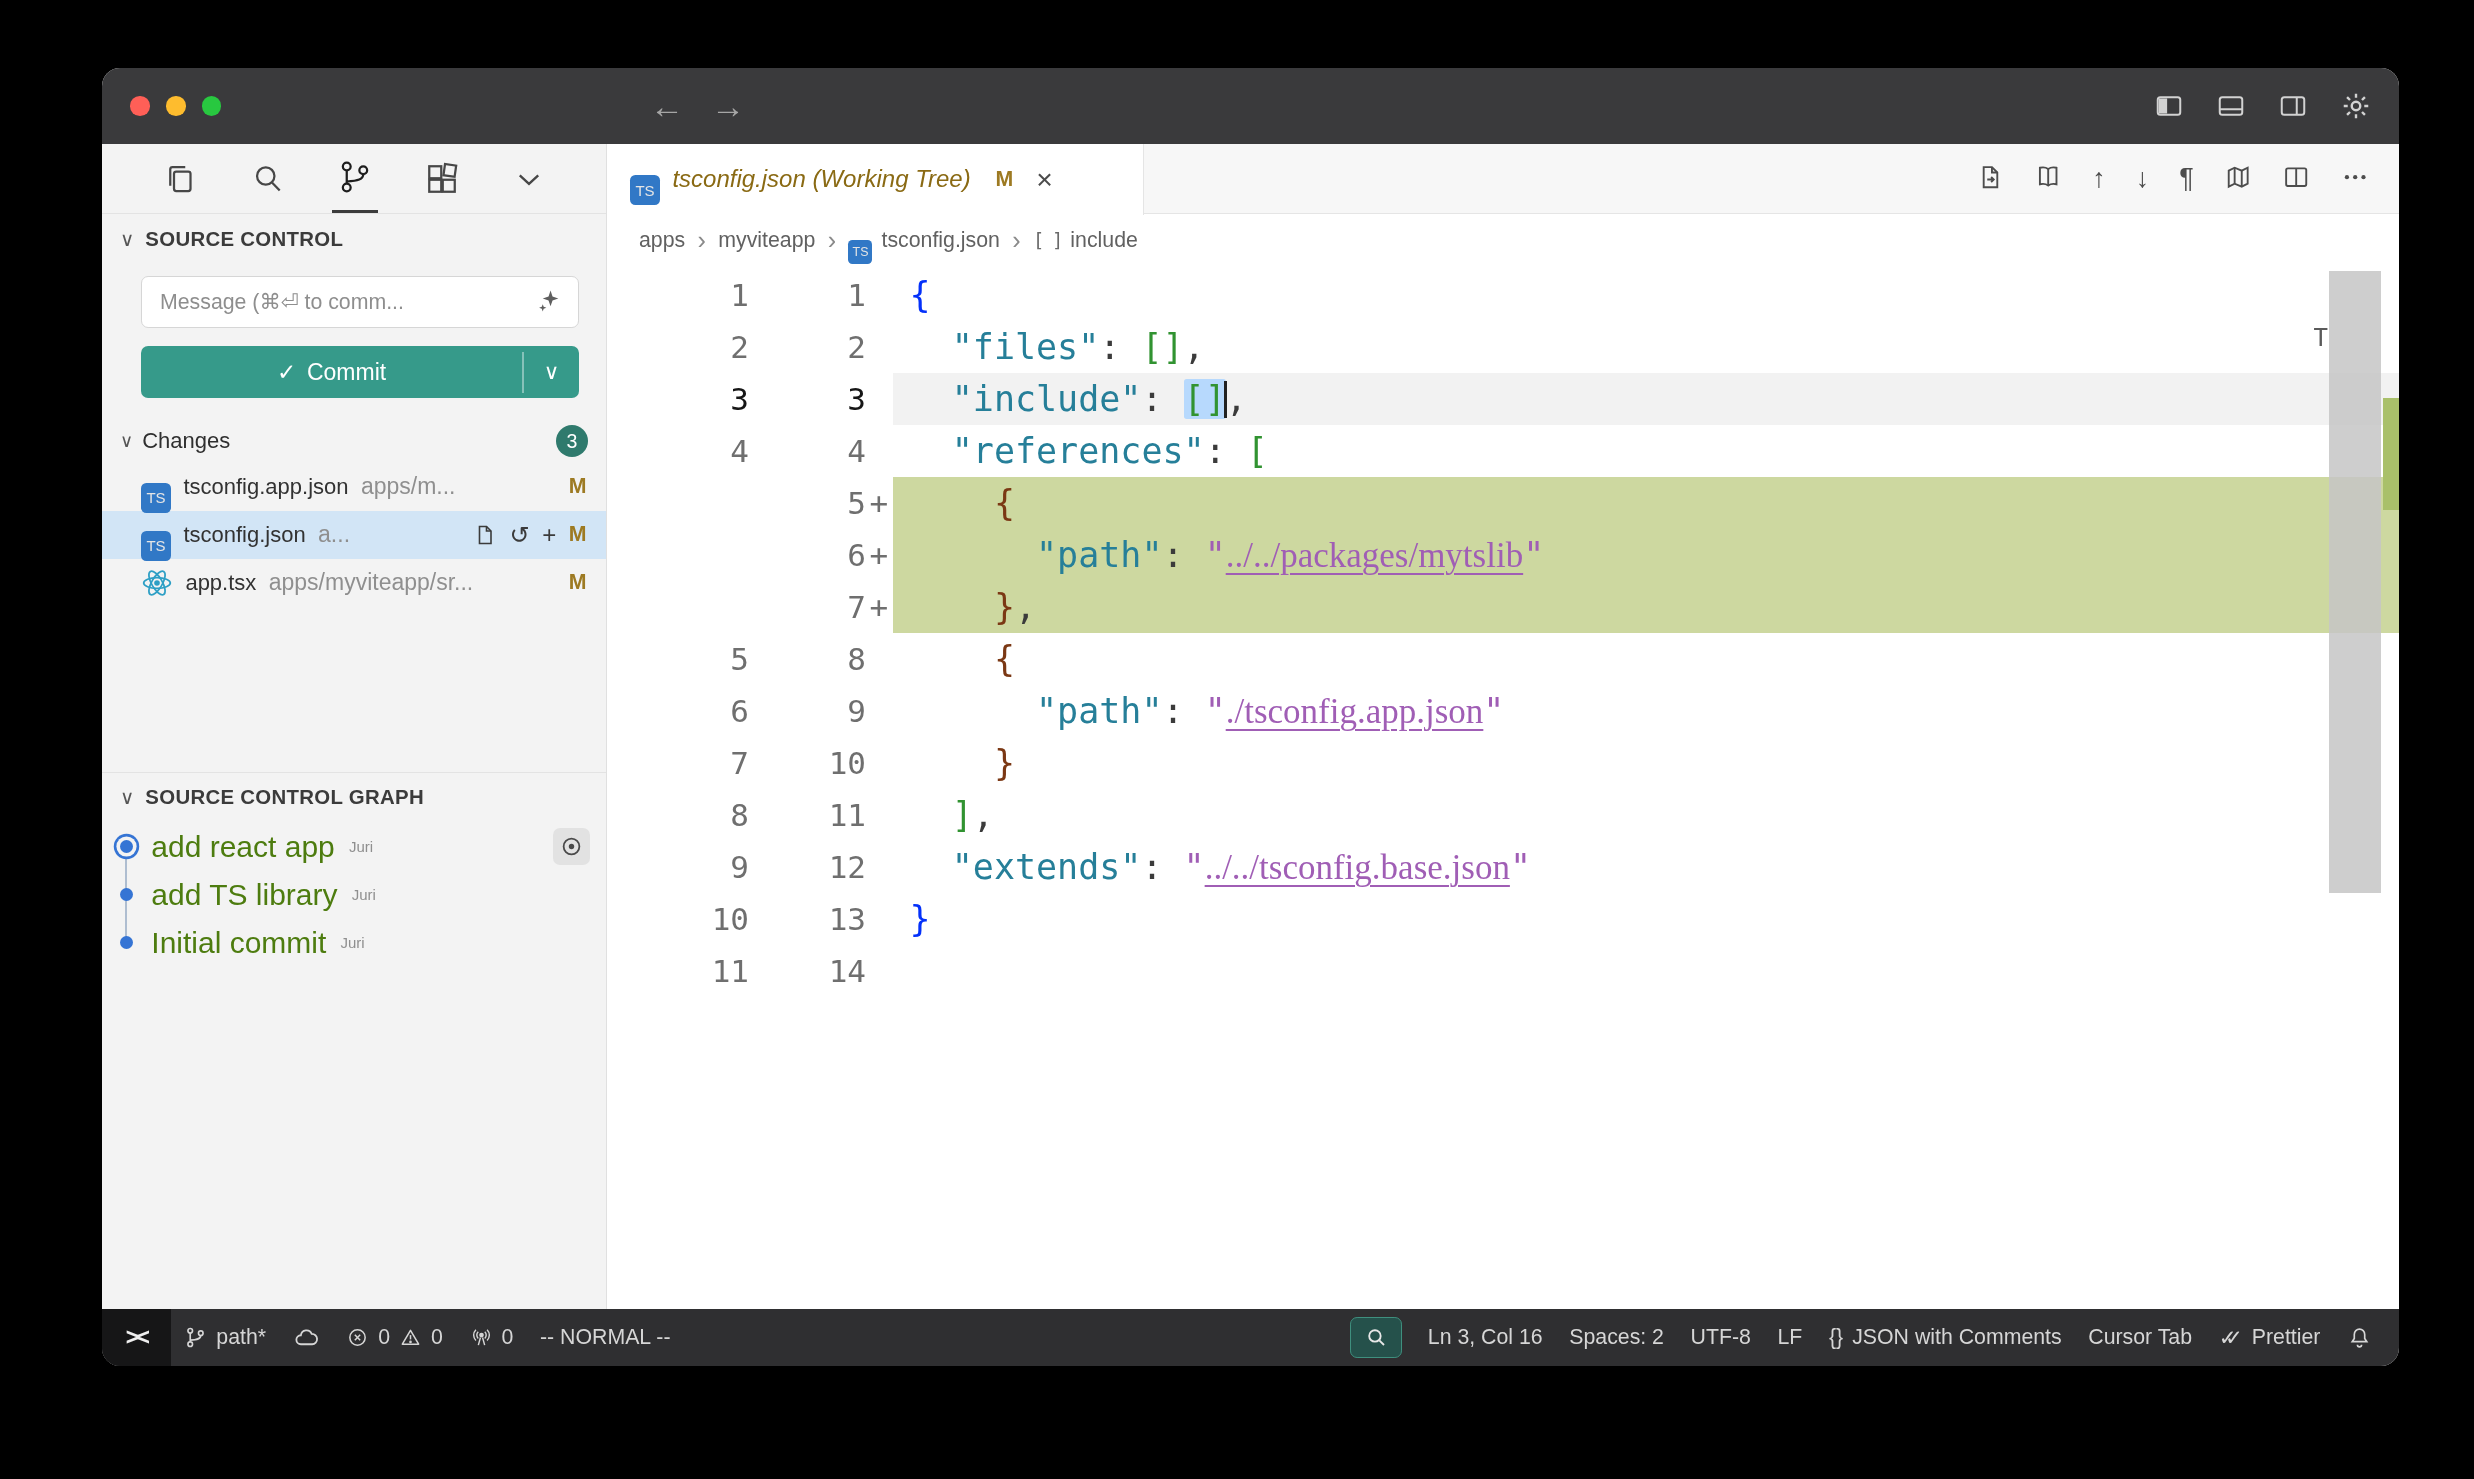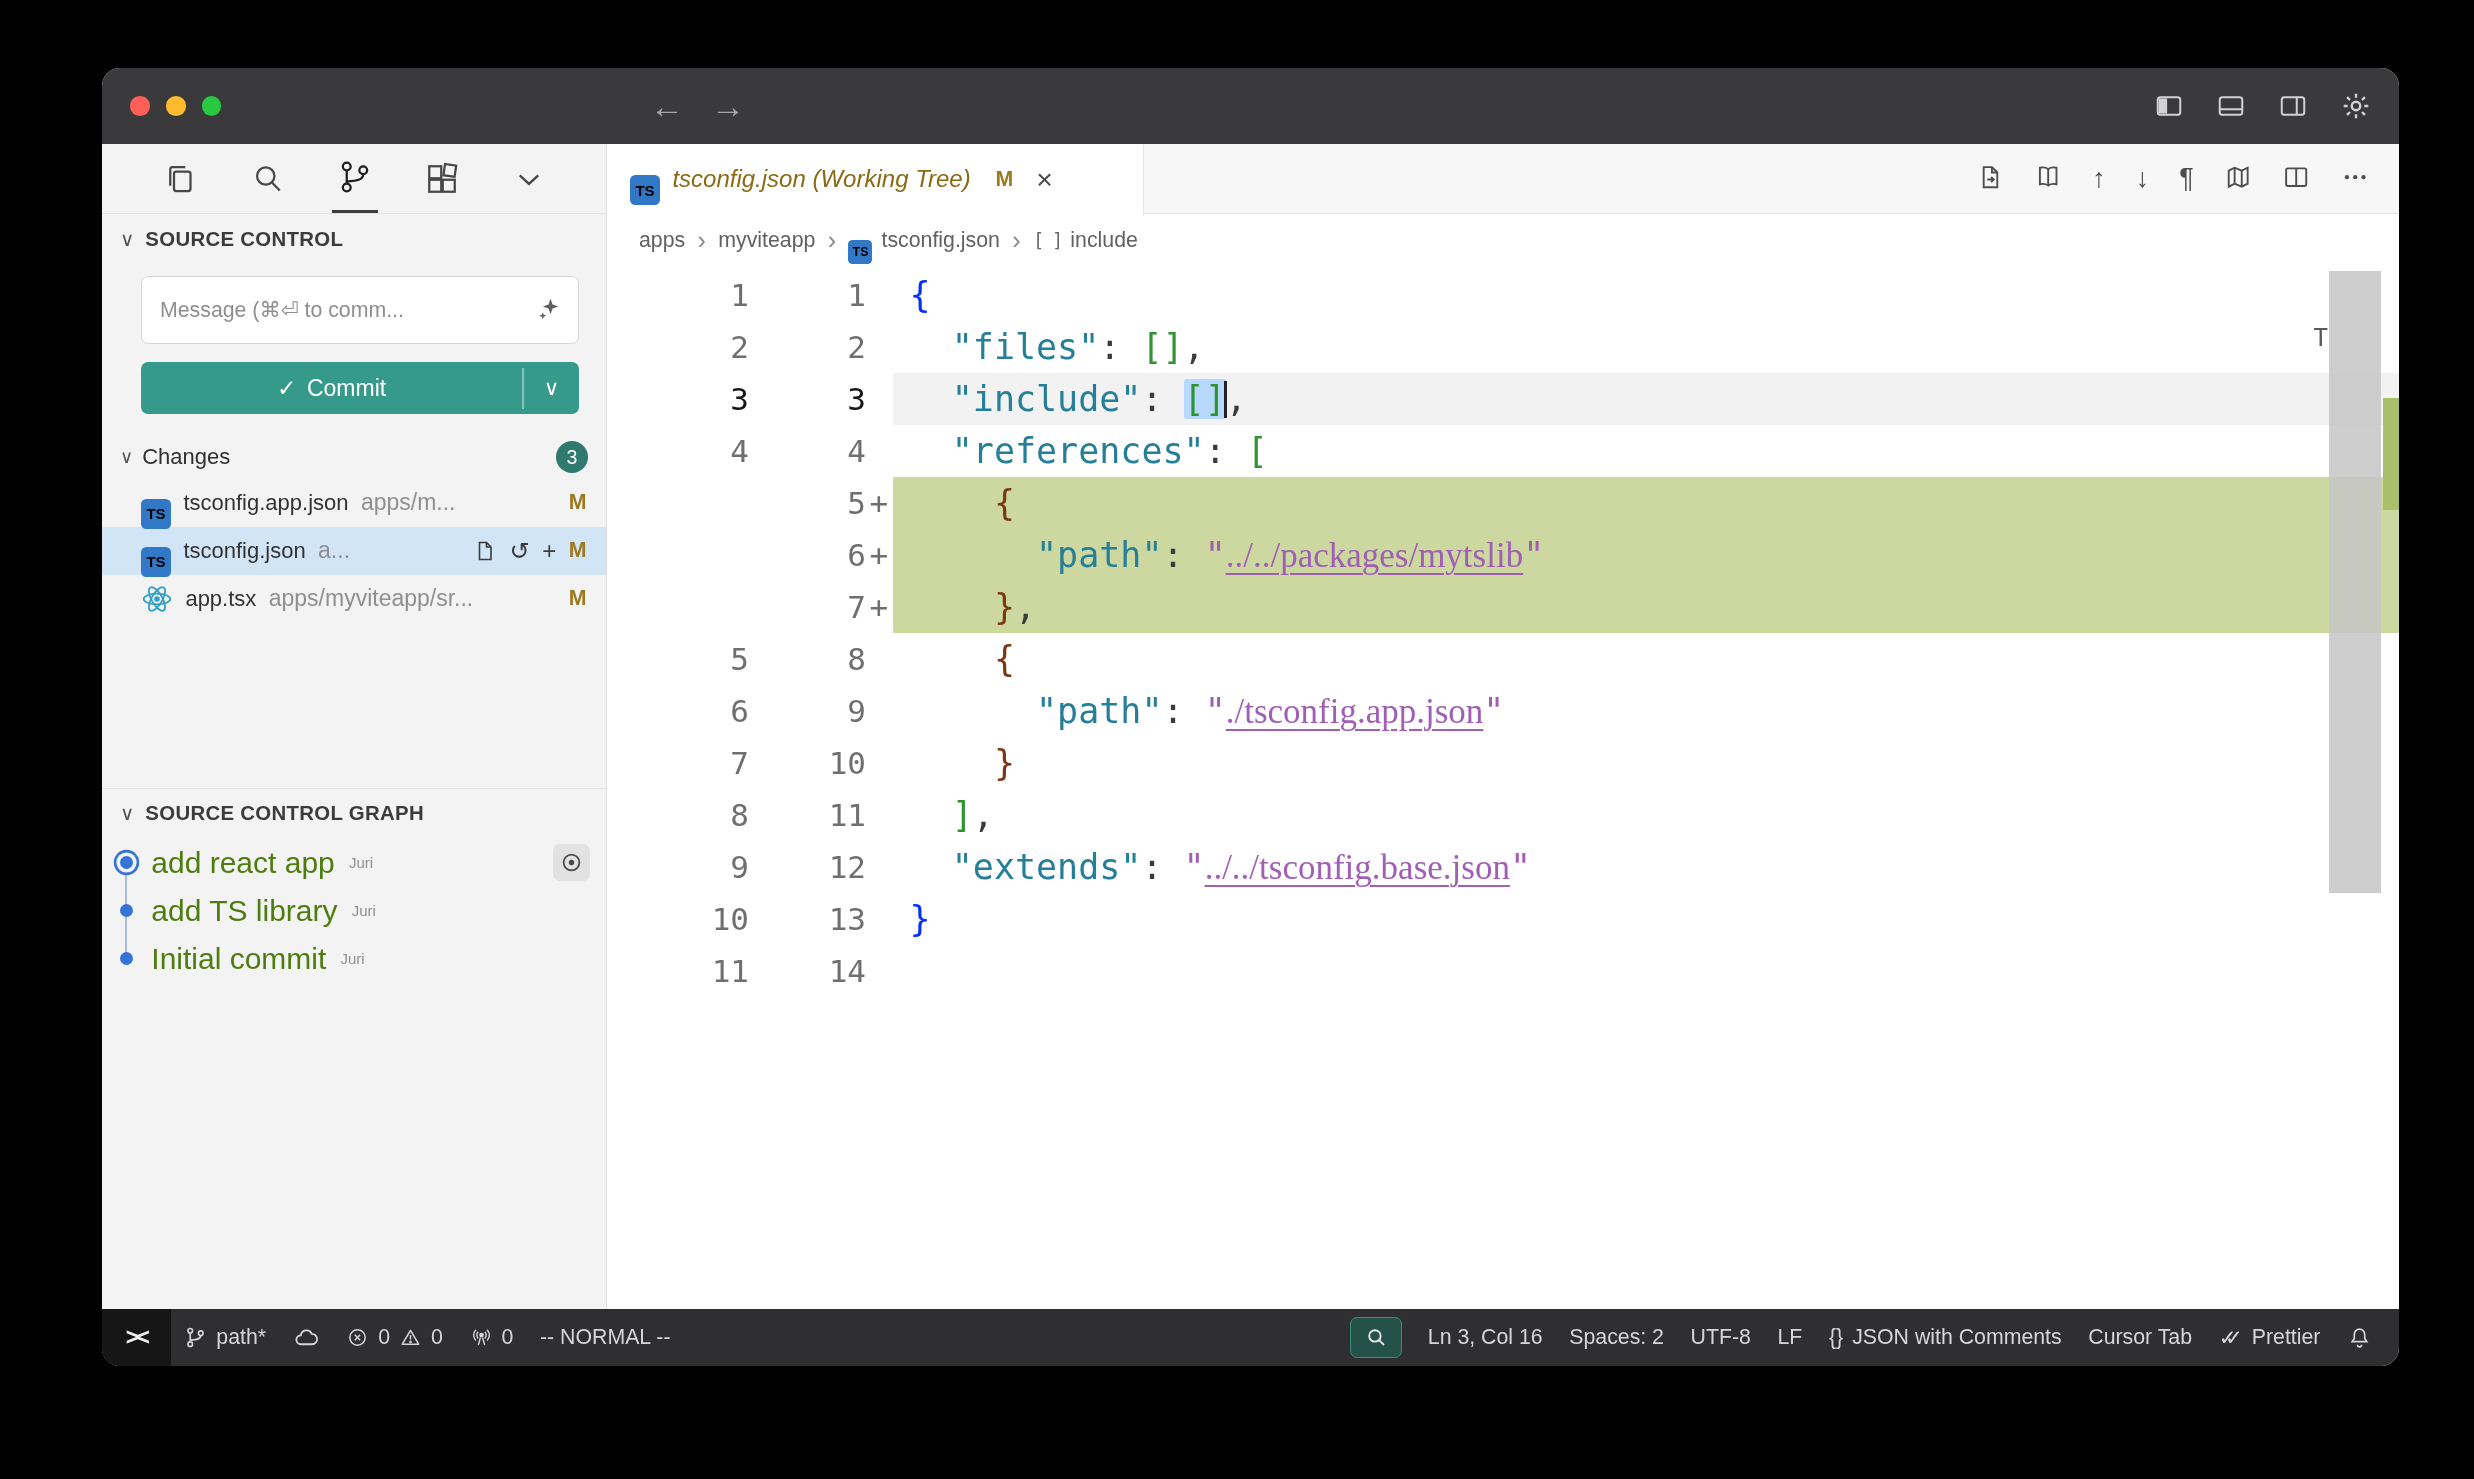--- a/index.html
+++ b/index.html
@@ -27,21 +27,21 @@
   .main{flex:1;display:flex;min-height:0;}
   .sidebar{width:504px;flex:0 0 auto;background:#f3f3f3;border-right:1.8px solid #e0e0e0;display:flex;flex-direction:column;}
   .activityrow{height:69px;border-bottom:1.8px solid #e3e3e3;display:flex;align-items:stretch;justify-content:space-between;padding:0 55px;flex:0 0 auto;}
   .act-item{display:flex;align-items:center;color:#474747;padding:0 5.3px;box-sizing:border-box;}
   .act-item.selected{color:#1e1e1e;border-bottom:3.6px solid #3c3c3c;}
   .sec-header{height:50px;display:flex;align-items:center;gap:10.7px;padding:0 18px;font-size:20.4px;font-weight:bold;
     color:#3b3b3b;letter-spacing:0.3px;flex:0 0 auto;}
   .sec-header .chev{font-size:19.6px;color:#555;font-weight:normal;}
   .sec-header.graph{border-top:1.8px solid #e3e3e3;margin-top:165px;}
   .msgbox{margin:12.4px 27px 0 39px;height:50px;background:#fff;border:1.8px solid #d6d6d6;border-radius:7.1px;
-    display:flex;align-items:center;padding:8px 16px;flex:0 0 auto;}
+    display:flex;align-items:center;padding:0 16px;flex:0 0 auto;}
   .msgbox input{flex:1;border:none;outline:none;font-size:21.3px;color:#555;background:transparent;
     font-family:"Liberation Sans","DejaVu Sans",sans-serif;}
   .msgbox input::placeholder{color:#8e8e8e;}
   .msgbox .sparkle{color:#5f5f5f;margin-left:9px;}
   .commit-btn{margin:18px 27px 0 39px;height:52px;border-radius:7.1px;background:var(--teal);color:#fff;
     display:flex;align-items:stretch;flex:0 0 auto;cursor:default;}
   .commit-main{flex:1;display:flex;align-items:center;justify-content:center;gap:10.7px;font-size:23px;}
   .commit-div{width:1.8px;background:rgba(255,255,255,.4);margin:5.3px 0;}
   .commit-drop{width:55px;display:flex;align-items:center;justify-content:center;font-size:21.3px;}
   .tree-row{margin-top:21.3px;height:43px;display:flex;align-items:center;gap:9px;padding:0 18px;flex:0 0 auto;}
@@ -51,22 +51,22 @@
     font-size:19.6px;display:flex;align-items:center;justify-content:center;}
   .file-list{flex:0 0 auto;}
   .file-row{height:48px;display:flex;align-items:center;gap:12.4px;padding:0 19.6px 0 39px;}
   .file-row.selected{background:#d2e5f6;}
   .fname{font-size:22px;color:#323232;white-space:nowrap;}
   .fpath{font-size:23px;color:#8f8f8f;white-space:nowrap;}
   .fspacer{flex:1;}
   .fbadge{font-size:21.3px;color:var(--mod);font-weight:600;}
   .fact{color:#3b3b3b;display:flex;align-items:center;}
   .fact.txt{font-size:24px;line-height:1;}
-  .ts-ic{display:inline-flex;width:30px;height:30px;border-radius:5.3px;background:var(--tsblue);color:#000000;
-    font-weight:bold;font-size:15px;align-items:center;justify-content:center;flex:0 0 auto;margin-top:22px;}
+  .ts-ic{display:inline-flex;width:30px;height:30px;border-radius:5.3px;background:var(--tsblue);color:#e5e5e5;
+    font-weight:normal;font-size:15px;align-items:center;justify-content:center;flex:0 0 auto;margin-top:22px;}
   .ts-ic.small{width:24px;height:24px;font-size:12.4px;border-radius:4.4px;}
   .react-ic{color:var(--reactblue);flex:0 0 auto;}
   .graph-list{position:relative;flex:0 0 auto;}
   .graph-line{position:absolute;left:23px;top:24px;width:1.8px;height:96px;background:#aebdd0;}
   .graph-row{height:48px;display:flex;align-items:center;padding:0 16px 0 18px;position:relative;}
   .gdot{width:13.3px;height:13.3px;border-radius:50%;background:var(--gdot);margin-right:18px;flex:0 0 auto;position:relative;z-index:1;}
   .gdot.cur{box-shadow:0 0 0 3.6px #f3f3f3,0 0 0 6.2px var(--gdot);}
   .gmsg{font-size:30px;color:#4d7c0f;}
   .gauthor{font-size:15px;color:#8f8f8f;margin-left:14.2px;}
   .gaction{margin-left:auto;width:37px;height:37px;border-radius:7.1px;background:#e2e2e2;color:#4a4a4a;

